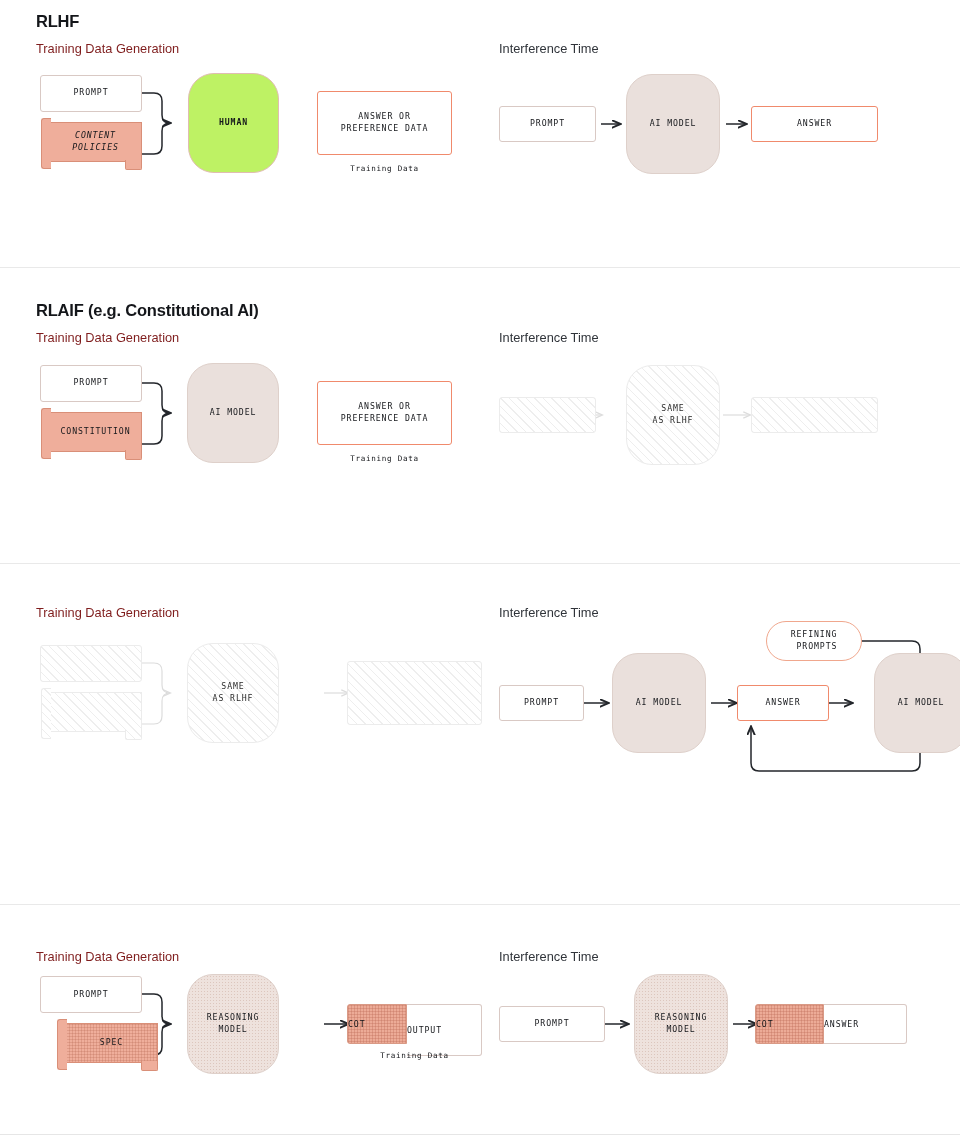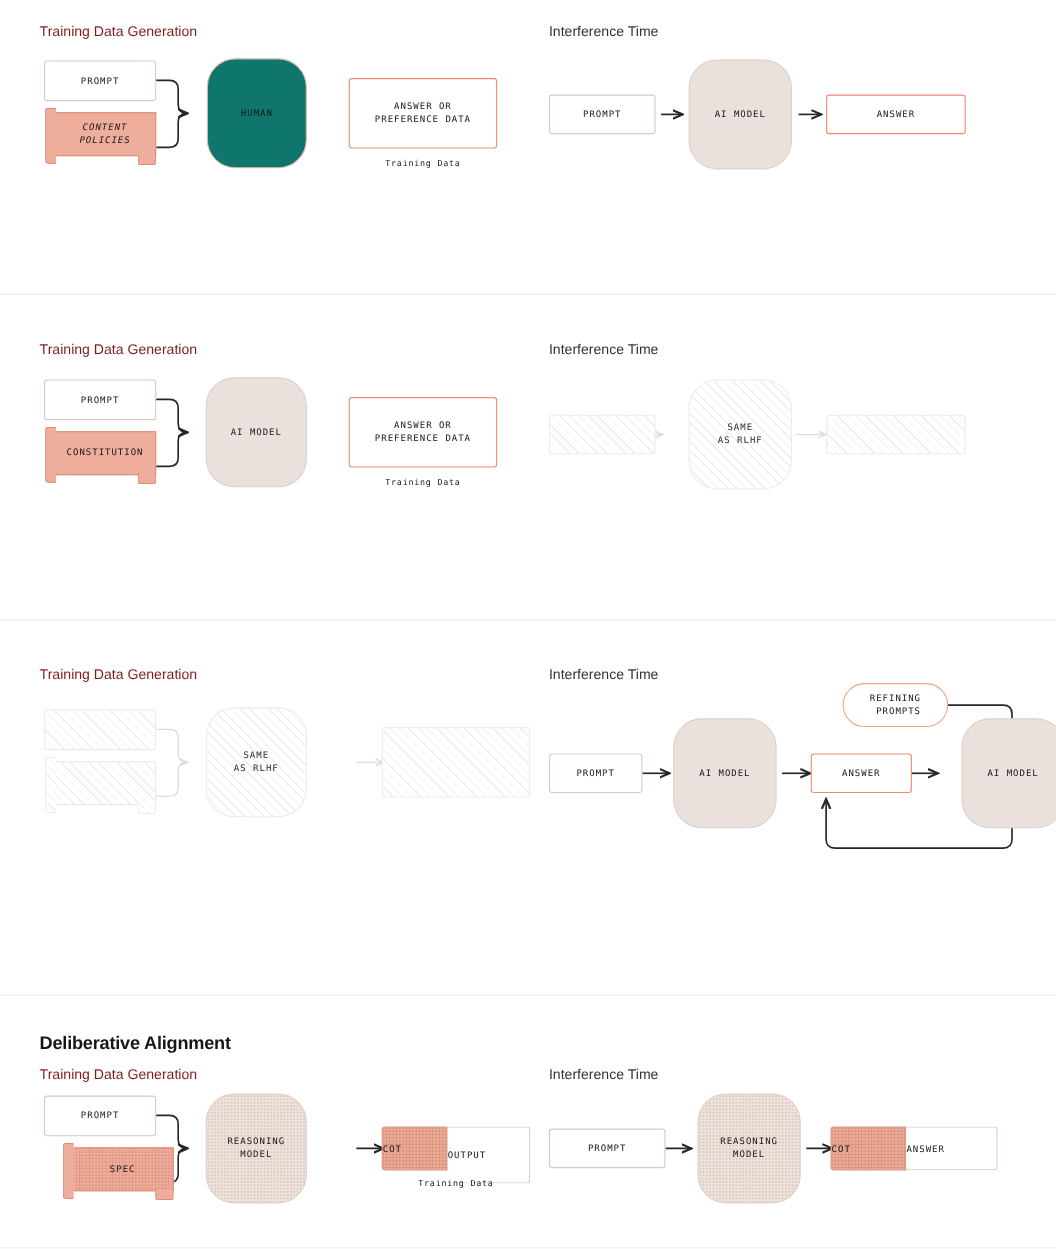--- a/index.html
+++ b/index.html
@@ -48,21 +48,21 @@
     background: #fff;
     border: 1px solid #d9c9c4;
     border-radius: 3px;
   }
   .box.accent { border: 1.4px solid #f08a6c; }
   .rounded {
     background: #eae0dc;
     border: 1px solid #ded0ca;
     border-radius: 26px;
   }
-  .rounded.plain { background: #0f766e; border: 1px solid #e0bdb2; }
+  .rounded.plain { background: #bef264; border: 1px solid #e0bdb2; font-weight: bold; }
   .pill {
     background: #fff;
     border: 1.3px solid #f0a78d;
     border-radius: 999px;
     text-align: right;
   }
 
   
   .doc {
     position: absolute;
@@ -156,20 +156,21 @@
   .w.dim { stroke: #dcdcdc; stroke-width: 1.2; }
 
   .footline { position: absolute; left: 0; bottom: 0; width: 960px; height: 1px; background: #e6e6e6; }
 </style>
 </head>
 <body>
 
 <div class="page">
 
   <div class="section" style="padding-top:12px;height:267px;">
+    <div class="sec-title">RLHF</div>
     <div class="sec-sub-row">
       <div class="sub-left">Training Data Generation</div>
       <div class="sub-right">Interference Time</div>
     </div>
 
     <div class="canvas" style="height:200px;">
       <svg class="wires" width="924" height="200">
         <defs>
           <marker id="ah" markerWidth="7" markerHeight="7" refX="5.6" refY="3" orient="auto">
             <path d="M0,0.4 L6,3 L0,5.6" fill="none" stroke="#23262b" stroke-width="1.3"></path>
@@ -217,20 +218,21 @@
       </div>
 
       <svg class="wires" width="924" height="200">
         <path class="w" d="M565,61 H584" marker-end="url(#ah)"></path>
         <path class="w" d="M690,61 H710" marker-end="url(#ah)"></path>
       </svg>
     </div>
   </div>
 
   <div class="section" style="padding-top:33px;height:296px;">
+    <div class="sec-title">RLAIF (e.g. Constitutional AI)</div>
     <div class="sec-sub-row">
       <div class="sub-left">Training Data Generation</div>
       <div class="sub-right">Interference Time</div>
     </div>
 
     <div class="canvas" style="height:205px;">
       <svg class="wires" width="924" height="205">
         <path class="w" d="M106,31 H118 Q126,31 126,39 V53 Q126,61 134,61"></path>
         <path class="w" d="M106,92 H118 Q126,92 126,84 V69 Q126,61 134,61" marker-end="url(#ah)"></path>
         <path class="w" d="M160,61 H186" marker-end="url(#ah)"></path>
@@ -330,21 +332,20 @@
 PROMPTS</span>
       </div>
 
       <div class="rounded node" style="left:838px;top:26px;width:94px;height:100px;">
         <span>AI MODEL</span>
       </div>
     </div>
   </div>
 
   <div class="section" style="padding-top:35px;height:231px;">
-    <div class="sec-title">Deliberative Alignment</div>
     <div class="sec-sub-row">
       <div class="sub-left">Training Data Generation</div>
       <div class="sub-right">Interference Time</div>
     </div>
 
     <div class="canvas" style="height:150px;">
       <svg class="wires" width="924" height="150">
         <path class="w" d="M106,23 H118 Q126,23 126,31 V45 Q126,53 134,53"></path>
         <path class="w" d="M106,84 H118 Q126,84 126,76 V61 Q126,53 134,53" marker-end="url(#ah)"></path>
         <path class="w" d="M160,53 H186" marker-end="url(#ah)"></path>

